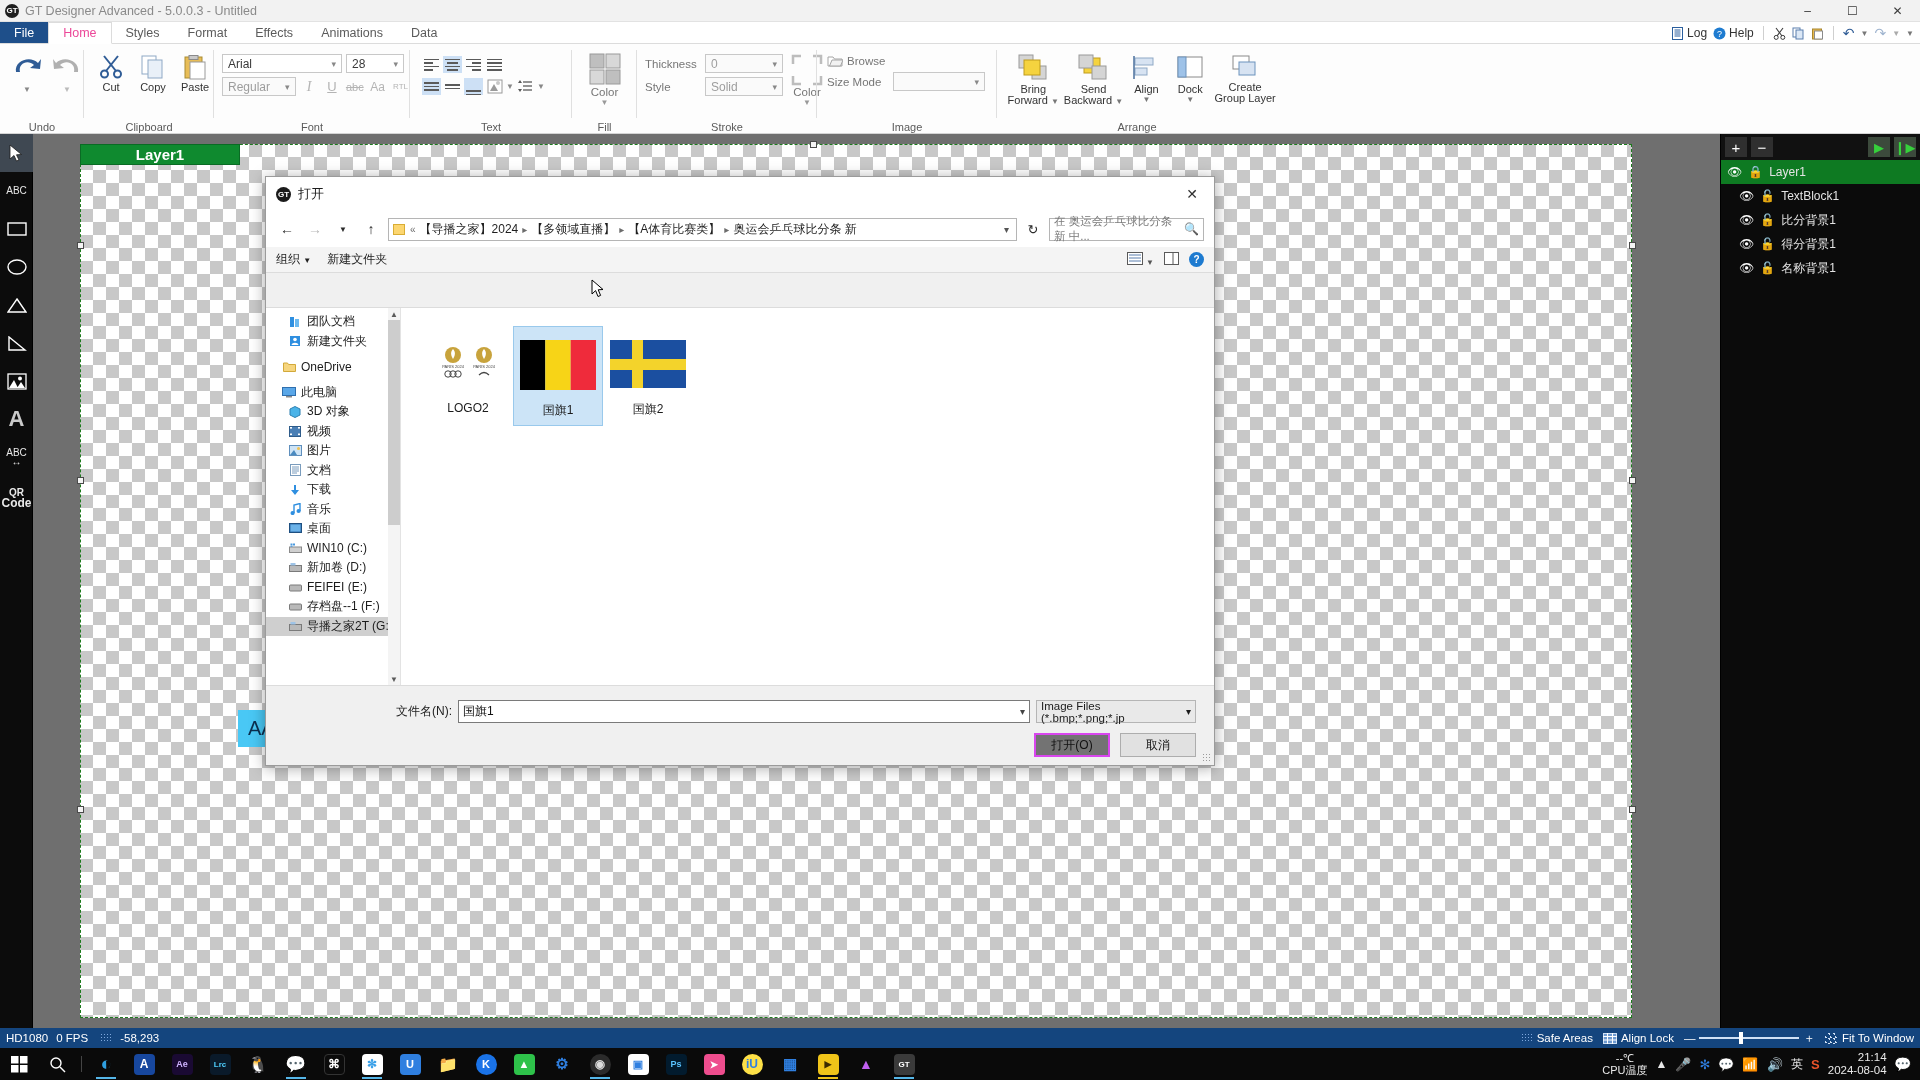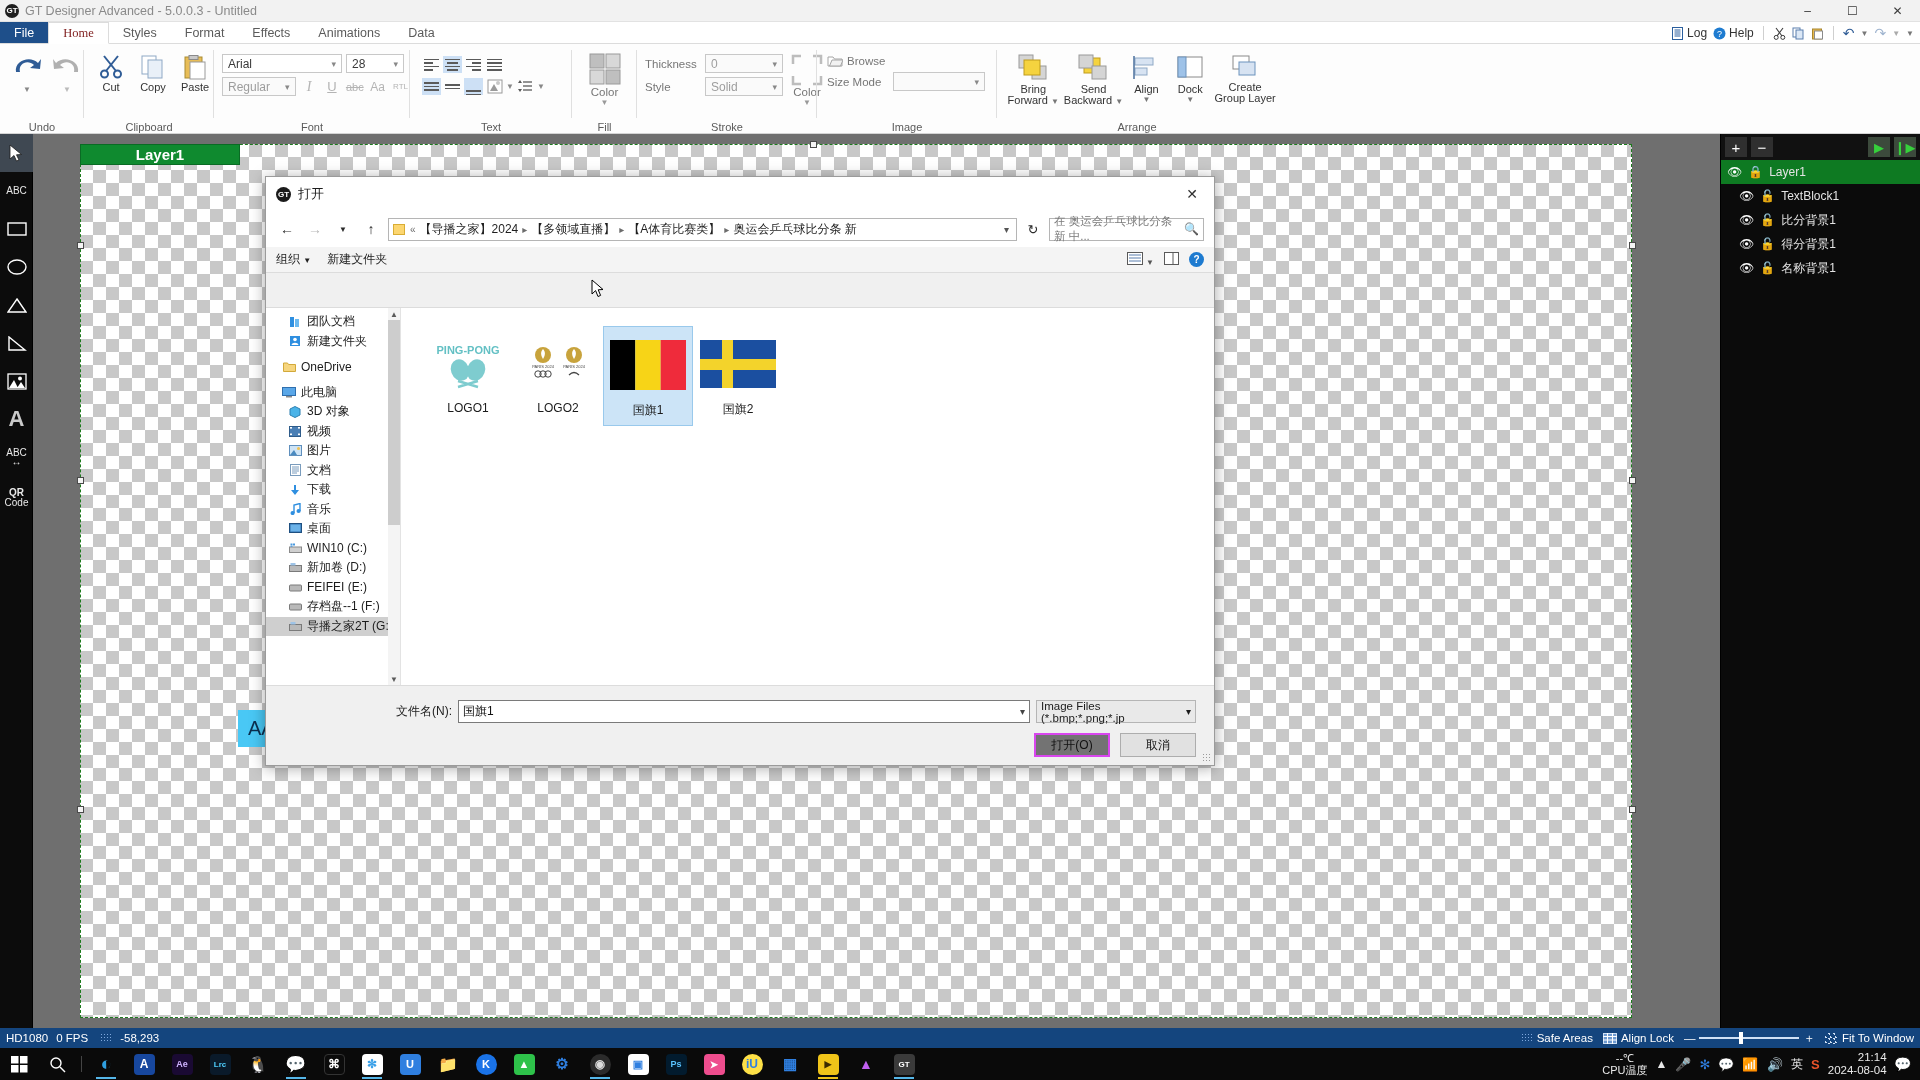--- a/index.html
+++ b/index.html
@@ -30,21 +30,21 @@
 
   
   .tabbar{
     position:absolute; left:0; top:22px; width:1920px; height:22px;
     background:#fff; border-bottom:1px solid #dcdcdc;
     display:flex; align-items:stretch; font-size:12.5px;
   }
   .tab{ padding:0 14px; display:flex;align-items:center; color:#5b5b5b; cursor:default;}
   .tab.file{ background:#1e4f8a; color:#fff; font-weight:normal; }
   .tab.active{ background:#fff; border:1px solid #dcdcdc; border-bottom:1px solid #fff;
-     margin-bottom:-1px; color:#7f1d1d;font-family:Liberation Serif, serif;}
+     margin-bottom:-1px; color:#ec4899;}
   .qat{ position:absolute; right:6px; top:0; height:22px; display:flex; align-items:center; gap:6px;
     font-size:12px; color:#333;}
   .qat .sep{ width:1px;height:14px;background:#cfcfcf; margin:0 3px;}
   .qat .qi{ display:flex;align-items:center;gap:3px;}
 
   
   .ribbon{
     position:absolute;left:0;top:44px;width:1920px;height:90px;
     background:#fdfdfd; border-bottom:1px solid #d4d4d4;
   }
@@ -624,21 +624,21 @@
     </div>
     <div class="tool">
       <span style="font-size:22px;font-weight:bold;color:#c9c9c9;line-height:22px">A</span>
     </div>
     <div class="tool" style="flex-direction:column">
       <small style="font-size:10px">ABC</small>
       <span style="font-size:10px;line-height:8px">↔</span>
     </div>
     <div class="tool" style="flex-direction:column;height:44px">
       <small style="font-size:10px;font-weight:bold">QR</small>
-      <small style="font-size:10px;font-weight:normal">Code</small>
+      <small style="font-size:12px;font-weight:bold">Code</small>
     </div>
   </div>
 
   <div class="canvaswrap">
     <div class="checker"></div>
     <div class="seldash"></div>
     <div class="layertag">Layer1</div>
 
     <div class="handle" style="left:44px;top:108px"></div>
     <div class="handle" style="left:777px;top:7px"></div>
@@ -952,32 +952,20 @@
         </div>
         <div class="sbar">
           <div class="up">▲</div>
           <div class="th"></div>
           <div class="dn">▼</div>
         </div>
       </div>
 
       <div class="dlg-files">
         <div class="filegrid">
-          <div class="fileitem">
-            <div class="fthumb">
-              <svg width="74" height="54" viewBox="0 0 74 54">
-                <rect x="0" y="0" width="74" height="54" fill="#ffffff"></rect>
-                <text x="37" y="17" text-anchor="middle" font-size="11" font-weight="bold" fill="#63c0c4" font-family="Liberation Sans">PING-PONG</text>
-                <ellipse cx="29" cy="33" rx="9" ry="11" fill="#7ecccf" transform="rotate(-20 29 33)"></ellipse>
-                <ellipse cx="45" cy="33" rx="9" ry="11" fill="#7ecccf" transform="rotate(20 45 33)"></ellipse>
-                <path d="M27 44 L47 50 M47 44 L27 50" stroke="#7ecccf" stroke-width="2.5"></path>
-              </svg>
-            </div>
-            <div class="fname">LOGO1</div>
-          </div>
 
           <div class="fileitem">
             <div class="fthumb">
               <svg width="74" height="44" viewBox="0 0 74 44">
                 <rect x="0" y="0" width="74" height="44" fill="#ffffff"></rect>
                 <circle cx="22" cy="13" r="8" fill="#c8a33c"></circle>
                 <path d="M22 7 C25 10 24 14 22 17 C20 14 19 10 22 7Z" fill="#fff"></path>
                 <text x="22" y="26" text-anchor="middle" font-size="4" fill="#444" font-family="Liberation Sans">PARIS 2024</text>
                 <g fill="none" stroke="#444" stroke-width="1">
                     <circle cx="17" cy="32" r="3.2"></circle>

